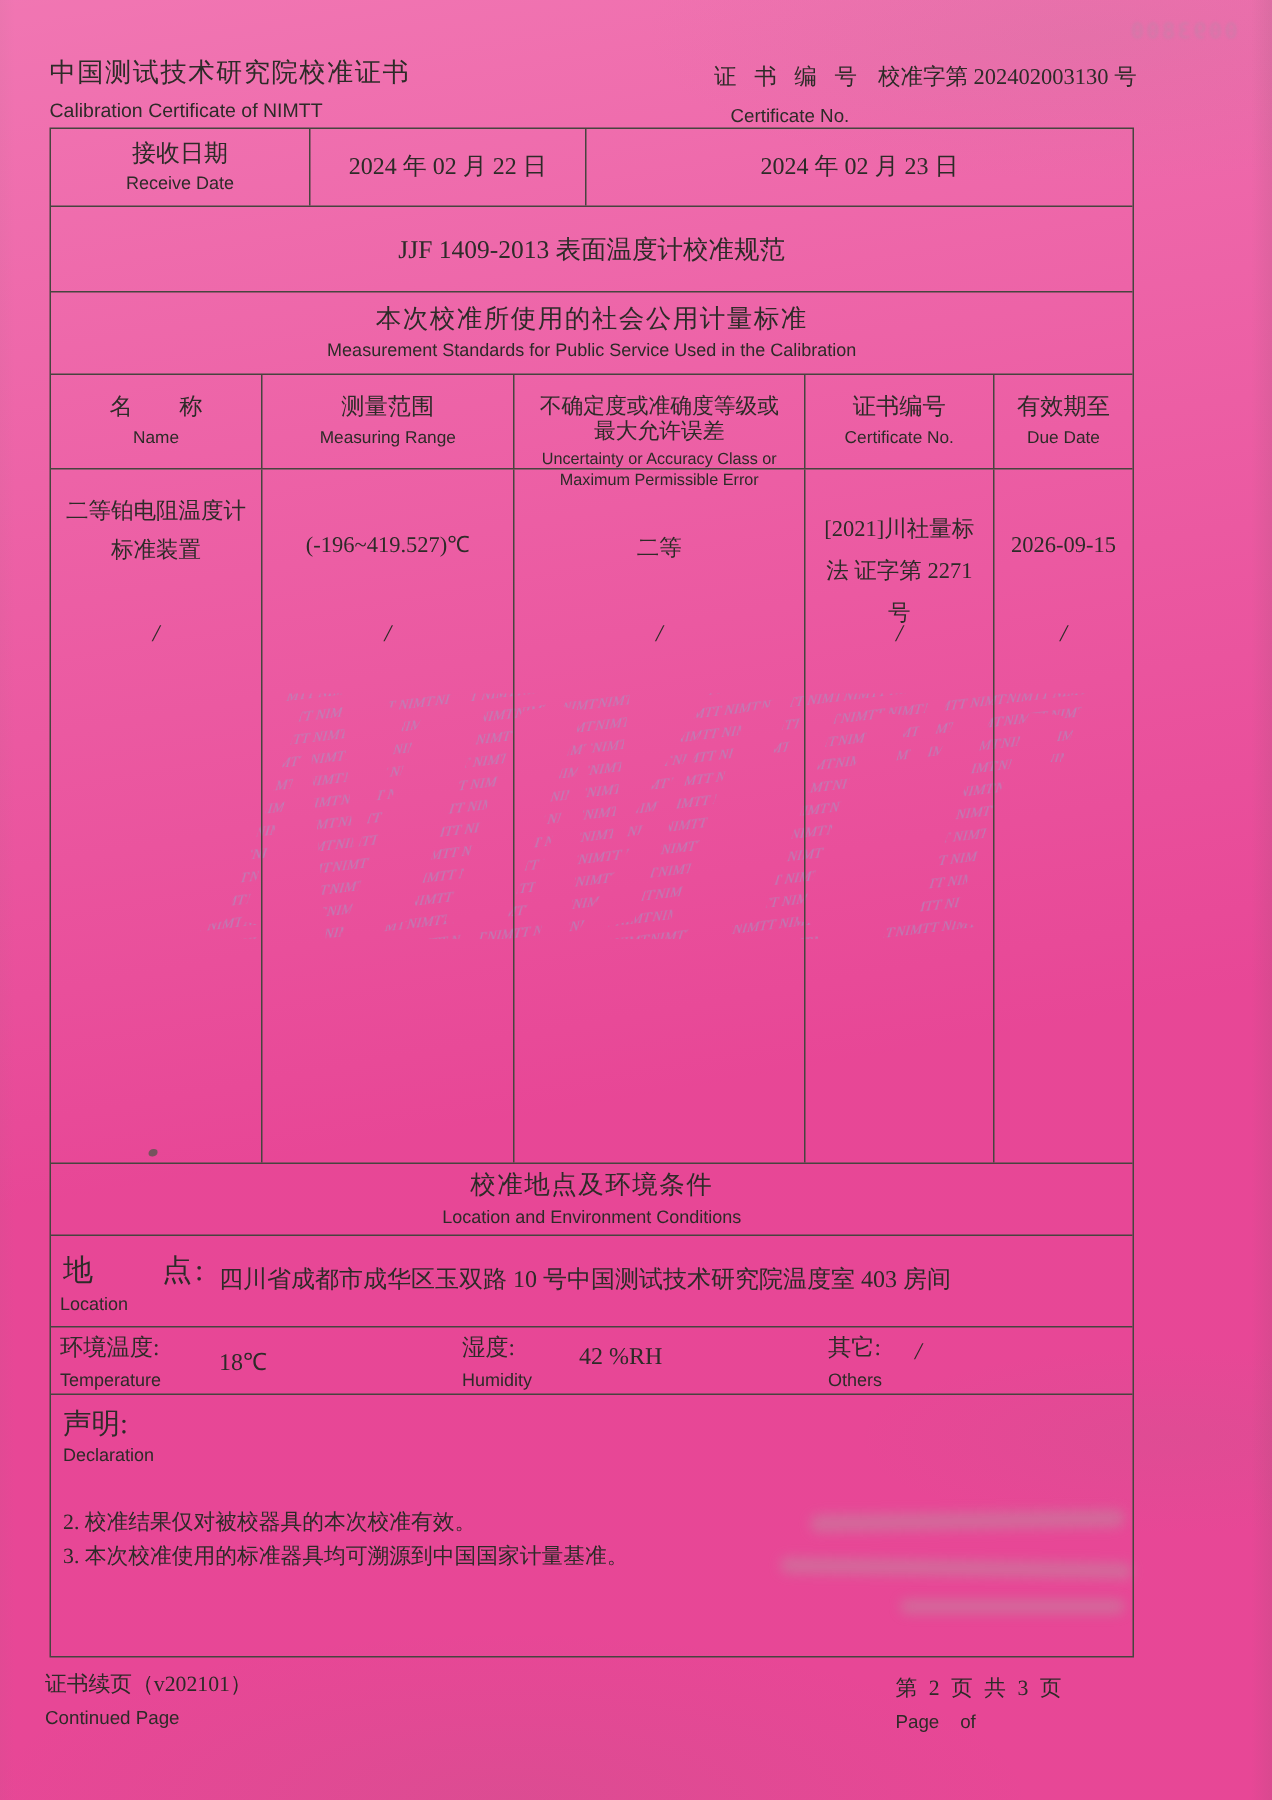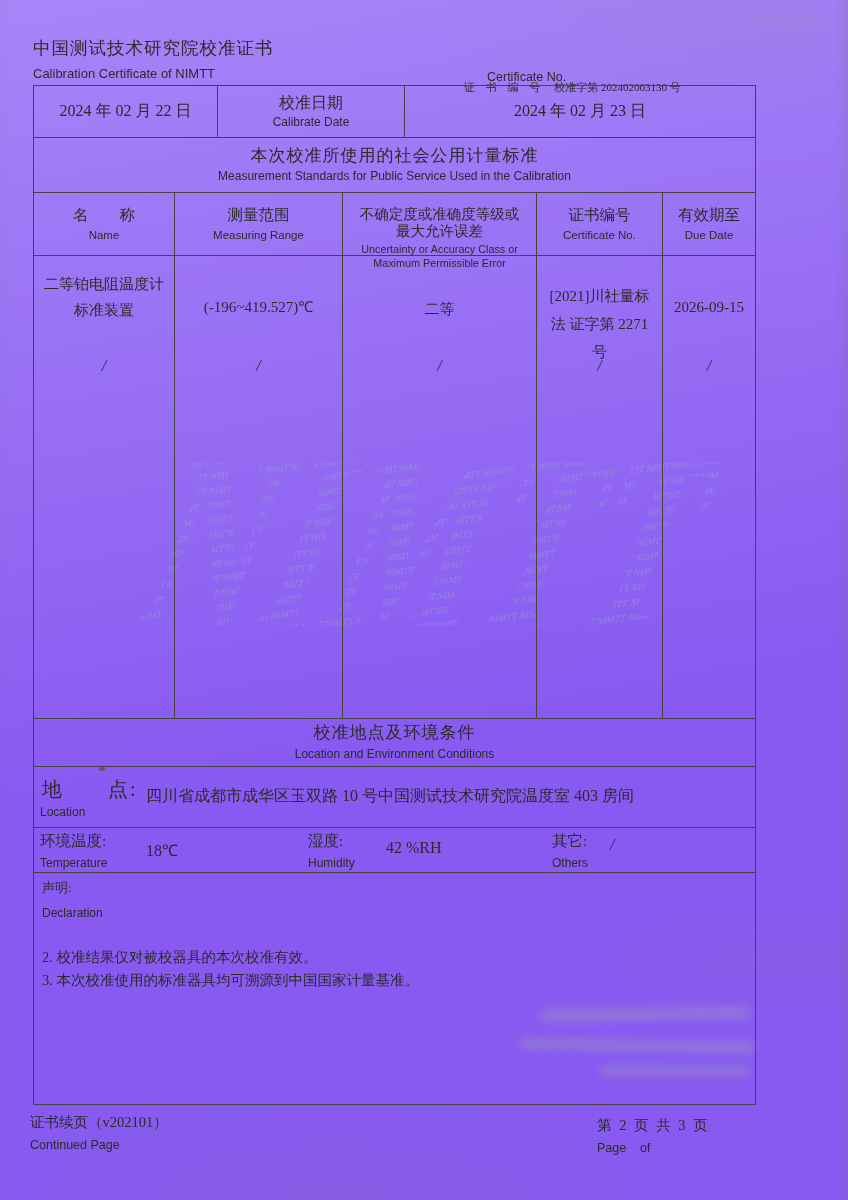--- a/index.html
+++ b/index.html
@@ -4,21 +4,21 @@
 <style>
   :root{
     --bc:#47443f;
     --ink:#2d2b28;
   }
   html,body{margin:0;padding:0;background:#dcdad6;}
   .page{
     position:relative;
     width:848px;height:1200px;
     margin:0 auto;
-    background:#8b5cf6;
+    background:#ec4899;
     overflow:hidden;
     font-family:"Liberation Serif",serif;
     color:var(--ink);
   }
   
   .shade{position:absolute;inset:0;pointer-events:none;
     background:
       linear-gradient(to left, rgba(90,88,84,0.10), rgba(90,88,84,0.0) 14px),
       linear-gradient(to right, rgba(120,118,114,0.05), rgba(120,118,114,0) 10px),
       radial-gradient(420px 140px at 85% 2%, rgba(140,138,134,0.10), rgba(140,138,134,0) 70%),
@@ -33,21 +33,21 @@
     color:rgba(150,152,168,0.35);filter:blur(1px);transform:scaleX(-1);
   }
   .smudge{position:absolute;background:rgba(165,182,165,0.30);filter:blur(4px);border-radius:6px;}
   .smudge.s1{left:540px;top:1008px;width:210px;height:12px;transform:rotate(-1deg);}
   .smudge.s2{left:520px;top:1040px;width:235px;height:11px;transform:rotate(1deg);}
   .smudge.s3{left:600px;top:1066px;width:150px;height:10px;}
 
   
   .hdr-cn{position:absolute;left:33px;top:36px;font-size:17.5px;letter-spacing:1px;}
   .hdr-en{position:absolute;left:33px;top:66px;font-family:"Liberation Sans",sans-serif;font-size:13px;}
-  .certline{position:absolute;left:464px;top:42px;font-size:11px;white-space:nowrap;margin-top:38px;}
+  .certline{position:absolute;left:476px;top:42px;font-size:15px;white-space:nowrap;}
   .certline .lbl{letter-spacing:4px;margin-right:10px;}
   .cert-en{position:absolute;left:487px;top:70px;font-family:"Liberation Sans",sans-serif;font-size:12.5px;}
 
   
   .watermark{position:absolute;left:122px;top:398px;width:605px;height:270px;z-index:1;pointer-events:none;}
 
   
   .tbl{
     position:absolute;left:33px;top:85px;width:723px;height:1020px;
     border:1.5px solid var(--bc);
@@ -94,21 +94,21 @@
   .bc .v4{margin-top:27px;line-height:1.85;}
   .bc .v5{margin-top:39px;}
   .slash{position:absolute;top:101px;left:0;width:100%;text-align:center;font-style:italic;font-size:16px;}
 
   .abs{position:absolute;}
   .loclbl{left:8px;top:9px;font-size:20px;letter-spacing:2px;}
   .loclbl-en{left:6px;top:35px;}
   .locval{left:112px;top:19px;font-size:16px;}
 
   .envlbl{font-size:15.5px;}
-  .declbl{font-size:13px;}
+  .declbl{font-size:19px;}
   .decitem{font-size:14.5px;}
 
   
   .foot-left-cn{position:absolute;left:30px;top:1113px;font-size:14.5px;}
   .foot-left-en{position:absolute;left:30px;top:1138px;font-family:"Liberation Sans",sans-serif;font-size:12.5px;}
   .foot-right-cn{position:absolute;left:597px;top:1116px;font-size:14.5px;letter-spacing:2px;}
   .foot-right-en{position:absolute;left:597px;top:1141px;font-family:"Liberation Sans",sans-serif;font-size:12.5px;white-space:pre;}
 </style>
 </head>
 <body>
@@ -138,33 +138,38 @@
       </defs>
       <g transform="translate(68,0) skewX(-14)" opacity="0.55">
         <text x="0" y="228" font-size="250" font-weight="bold" font-style="italic" font-family="Liberation Serif, serif" fill="url(#wmpat)" textLength="545" lengthAdjust="spacingAndGlyphs">NIMTT</text>
       </g>
     </svg>
   </div>
 
   <div class="tbl">
 
     <div class="r row-dates flexrow">
+      <div class="c" style="flex:0 0 173px;">
+        <div class="cn">接收日期</div>
+        <div class="en">Receive Date</div>
+      </div>
       <div class="c" style="flex:0 0 184px;">
         <div class="val">2024 年 02 月 22 日</div>
       </div>
-      <div class="c" style="flex:0 0 187px;">
-        <div class="cn">校准日期</div>
-        <div class="en">Calibrate Date</div>
-      </div>
       <div class="c last" style="flex:1;">
         <div class="val">2024 年 02 月 23 日</div>
       </div>
     </div>
 
 
+    <div class="r row-refbody">
+      <div class="center-head">
+        <div class="val" style="font-size:17px;">JJF 1409-2013  表面温度计校准规范</div>
+      </div>
+    </div>
 
     <div class="r row-stdhead">
       <div class="center-head">
         <div class="cn">本次校准所使用的社会公用计量标准</div>
         <div class="en">Measurement Standards for Public Service Used in the Calibration</div>
       </div>
     </div>
 
     <div class="r row-colhead flexrow">
       <div class="c" style="flex:0 0 141px;">

